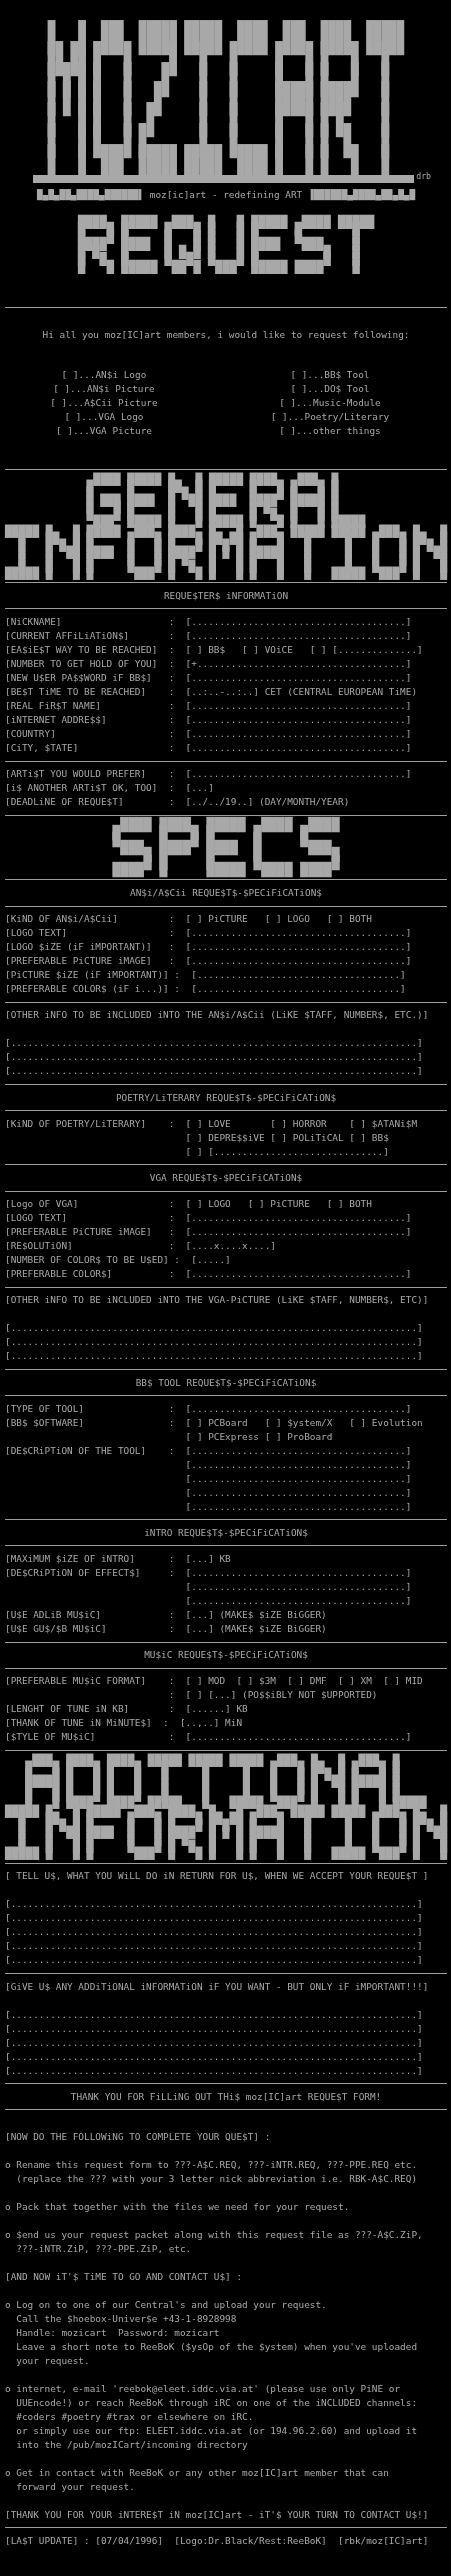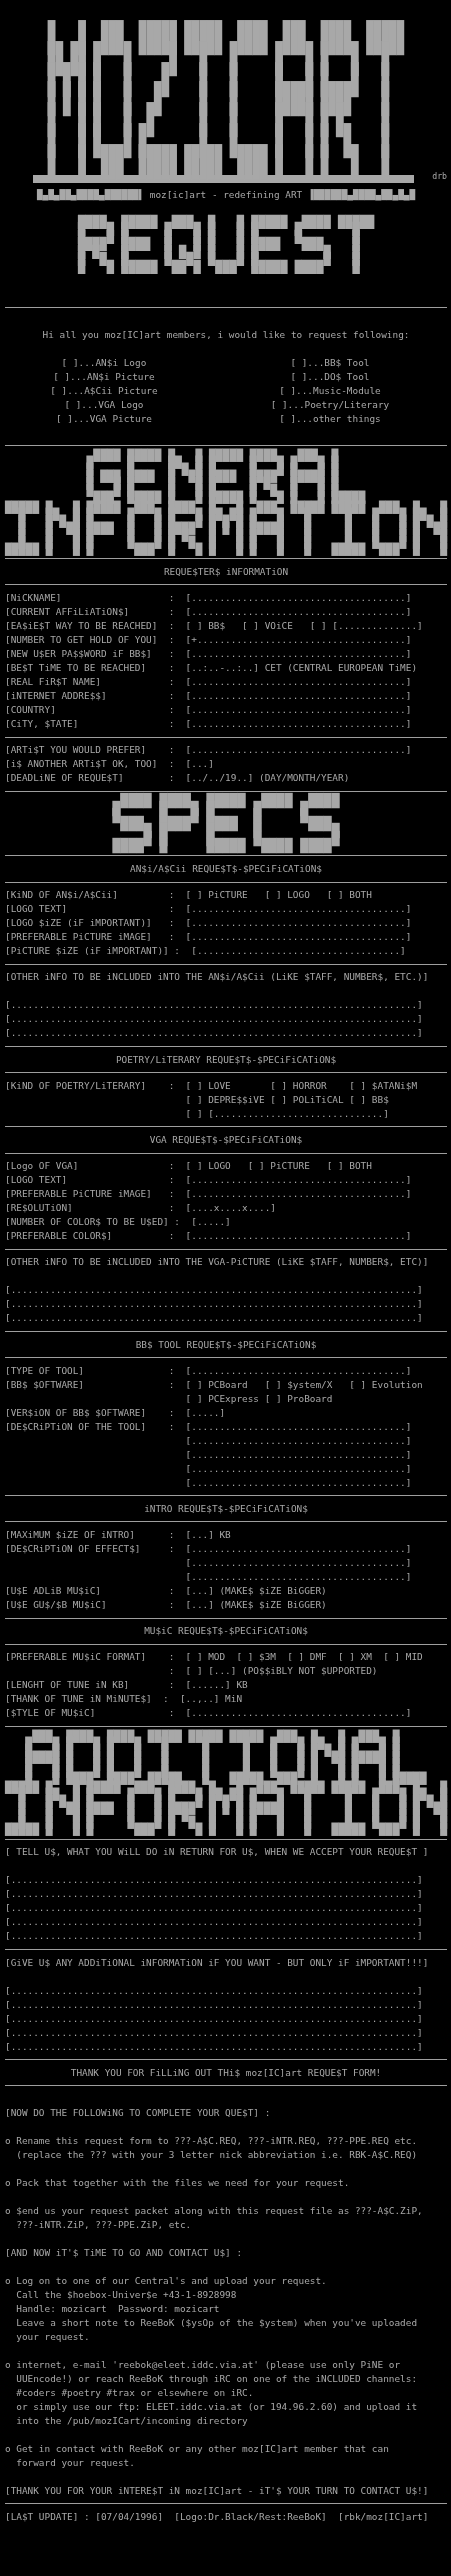--- a/index.html
+++ b/index.html
@@ -6,31 +6,31 @@
   body{
     width:452px;height:2576px;overflow:hidden;
     background:#000;color:#a8a8a8;
     font-family:"DejaVu Sans Mono",monospace;
     font-size:9.4px;
   }
   .line{white-space:pre;line-height:14px;height:14px;padding-left:5px;overflow:hidden}
   .line.center{text-align:center;padding-left:0}
   .rule{border-top:1.3px solid #9e9e9e;margin:5.6px 5px}
   .gap{height:14px}
-  .cols{margin:0 auto;width:100%}
+  .cols{margin:12px auto;width:100%}
   .cols .colrow{display:grid;grid-template-columns:46% 54%}
   .cols .cell{text-align:center;white-space:pre;line-height:14px;height:14px}
   pre.art{display:block;width:max-content;margin:2.5px auto;color:#a8a8a8;white-space:pre}
   .art-md{font-size:12px;line-height:7.5px}
   .art-lg{font-size:11.3px;line-height:7px}
   .art-sp{font-size:13px;line-height:7.5px}
   #logo-wrap{position:relative;height:146px;margin-top:29px}
   #logo-art{font-size:12.6px;line-height:8.8px;margin:0 auto;width:max-content;
     transform:scaleY(2.35);transform-origin:top center;color:#a8a8a8;white-space:pre}
-  #logo-sig{position:absolute;right:5px;bottom:-6.3px;font-size:8.2px}
+  #logo-sig{position:absolute;right:21px;bottom:-6.3px;font-size:8.2px}
   #logo-bar{height:8.2px;background:#a8a8a8;margin:0 38px 5px 33px}
 </style>
 </head>
 <body>
 
 <div id="logo-wrap">
   <pre id="logo-art">█   █  ███  █████ █████  ████  ███  ████  █████
 ██ ██ █   █     █   █   █     █   █ █   █   █  
 █ █ █ █   █    █    █   █     █   █ █   █   █  
 █ █ █ █   █   █     █   █     █████ ████    █  
@@ -120,20 +120,21 @@
     █ █     █     █         █
 ████  █     █████  ████ ████ </pre>
     <div class="rule"></div>
     <div class="line center">AN$i/A$Cii REQUE$T$-$PECiFiCATiON$</div>
     <div class="rule"></div>
     <div class="line">[KiND OF AN$i/A$Cii]         :  [ ] PiCTURE   [ ] LOGO   [ ] BOTH</div>
     <div class="line">[LOGO TEXT]                  :  [......................................]</div>
     <div class="line">[LOGO $iZE (iF iMPORTANT)]   :  [......................................]</div>
     <div class="line">[PREFERABLE PiCTURE iMAGE]   :  [......................................]</div>
     <div class="line">[PiCTURE $iZE (iF iMPORTANT)] :  [....................................]</div>
+    <div class="line">[PREFERABLE COLOR$ (iF i...)] :  [....................................]</div>
     <div class="rule"></div>
     <div class="line">[OTHER iNFO TO BE iNCLUDED iNTO THE AN$i/A$Cii (LiKE $TAFF, NUMBER$, ETC.)]</div>
     <div class="gap"></div>
     <div class="line">[........................................................................]</div>
     <div class="line">[........................................................................]</div>
     <div class="line">[........................................................................]</div>
     <div class="rule"></div>
     <div class="line center">POETRY/LiTERARY REQUE$T$-$PECiFiCATiON$</div>
     <div class="rule"></div>
     <div class="line">[KiND OF POETRY/LiTERARY]    :  [ ] LOVE       [ ] HORROR    [ ] $ATANi$M</div>
@@ -153,21 +154,20 @@
     <div class="gap"></div>
     <div class="line">[........................................................................]</div>
     <div class="line">[........................................................................]</div>
     <div class="line">[........................................................................]</div>
     <div class="rule"></div>
     <div class="line center">BB$ TOOL REQUE$T$-$PECiFiCATiON$</div>
     <div class="rule"></div>
     <div class="line">[TYPE OF TOOL]               :  [......................................]</div>
     <div class="line">[BB$ $OFTWARE]               :  [ ] PCBoard   [ ] $ystem/X   [ ] Evolution</div>
     <div class="line">                                [ ] PCExpress [ ] ProBoard</div>
-    <div class="line">[VER$iON OF BB$ $OFTWARE]    :  [.....]</div>
     <div class="line">[DE$CRiPTiON OF THE TOOL]    :  [......................................]</div>
     <div class="line">                                [......................................]</div>
     <div class="line">                                [......................................]</div>
     <div class="line">                                [......................................]</div>
     <div class="line">                                [......................................]</div>
     <div class="rule"></div>
     <div class="line center">iNTRO REQUE$T$-$PECiFiCATiON$</div>
     <div class="rule"></div>
     <div class="line">[MAXiMUM $iZE OF iNTRO]      :  [...] KB</div>
     <div class="line">[DE$CRiPTiON OF EFFECT$]     :  [......................................]</div>

